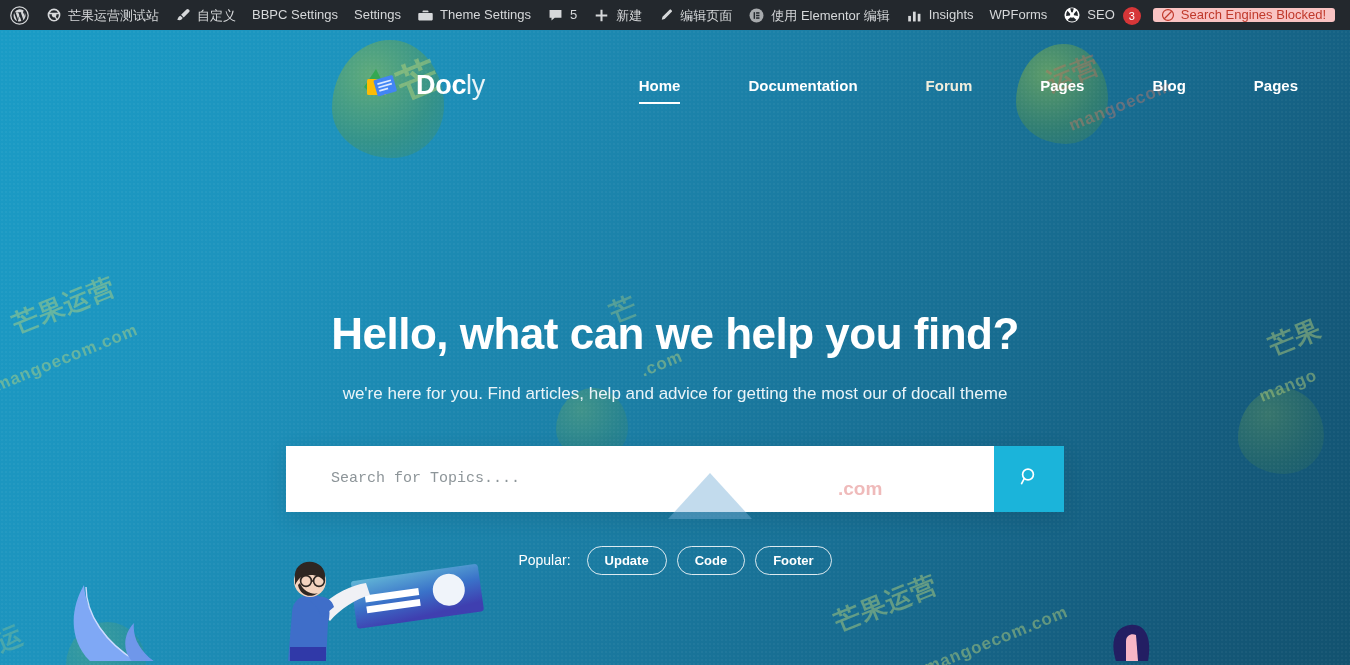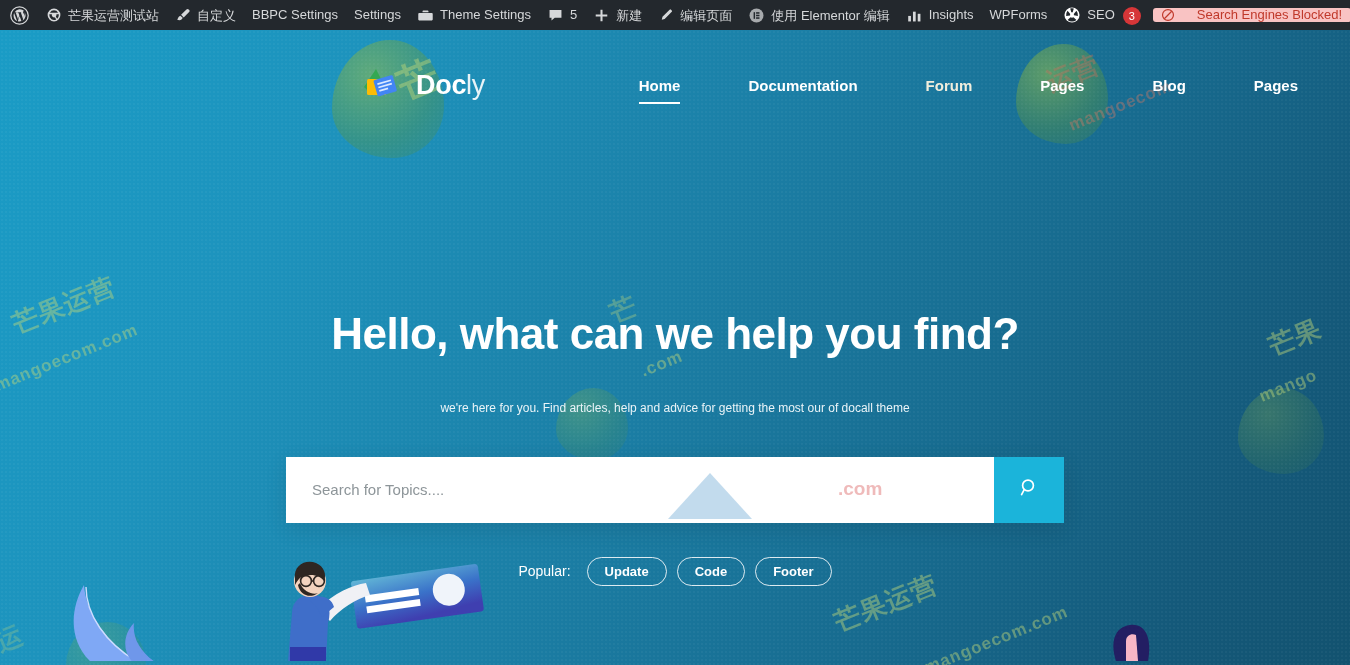--- a/index.html
+++ b/index.html
@@ -45,21 +45,21 @@
     border-radius: 50%;
     width: 18px; height: 18px;
     line-height: 18px;
     text-align: center;
     font-size: 11px;
     margin-left: 2px;
   }
   .blocked-pill {
     display: flex;
     align-items: center;
-    gap: 22px;
+    gap: 6px;
     background: #f9c3c3;
     color: #c0392b;
     border-radius: 3px;
     padding: 2px 9px 3px 8px;
     font-size: 13px;
     margin-left: 4px;
     height: 14px;
   }
 
   
@@ -157,42 +157,42 @@
   }
   .hero-title {
     color: #ffffff;
     font-size: 44px;
     font-weight: bold;
     letter-spacing: -0.5px;
     line-height: 1.15;
     margin-top: 37px;
   }
   .hero-sub {
-    margin-top: 41px;
+    margin-top: 24px;
     color: #eaf4f8;
-    font-size: 12px;
+    font-size: 17px;
     font-weight: normal;
   }
 
   .searchwrap {
     margin: 42px auto 0;
     width: 778px;
     height: 66px;
     display: flex;
     box-shadow: 0 6px 22px rgba(0,0,0,0.10);
   }
   .searchbox {
     flex: 1;
     background: #ffffff;
     border: none;
     outline: none;
-    font-family: Liberation Sans, sans-serif;
+    font-family: Liberation Mono, monospace;
     font-size: 15px;
     color: #555;
-    padding: 0 26px;
+    padding: 0 45px;
   }
   .searchbox::placeholder { color: #8d9599; }
   .searchbtn {
     width: 70px;
     background: #1bb4da;
     border: none;
     display: flex;
     align-items: center;
     justify-content: center;
     cursor: pointer;

